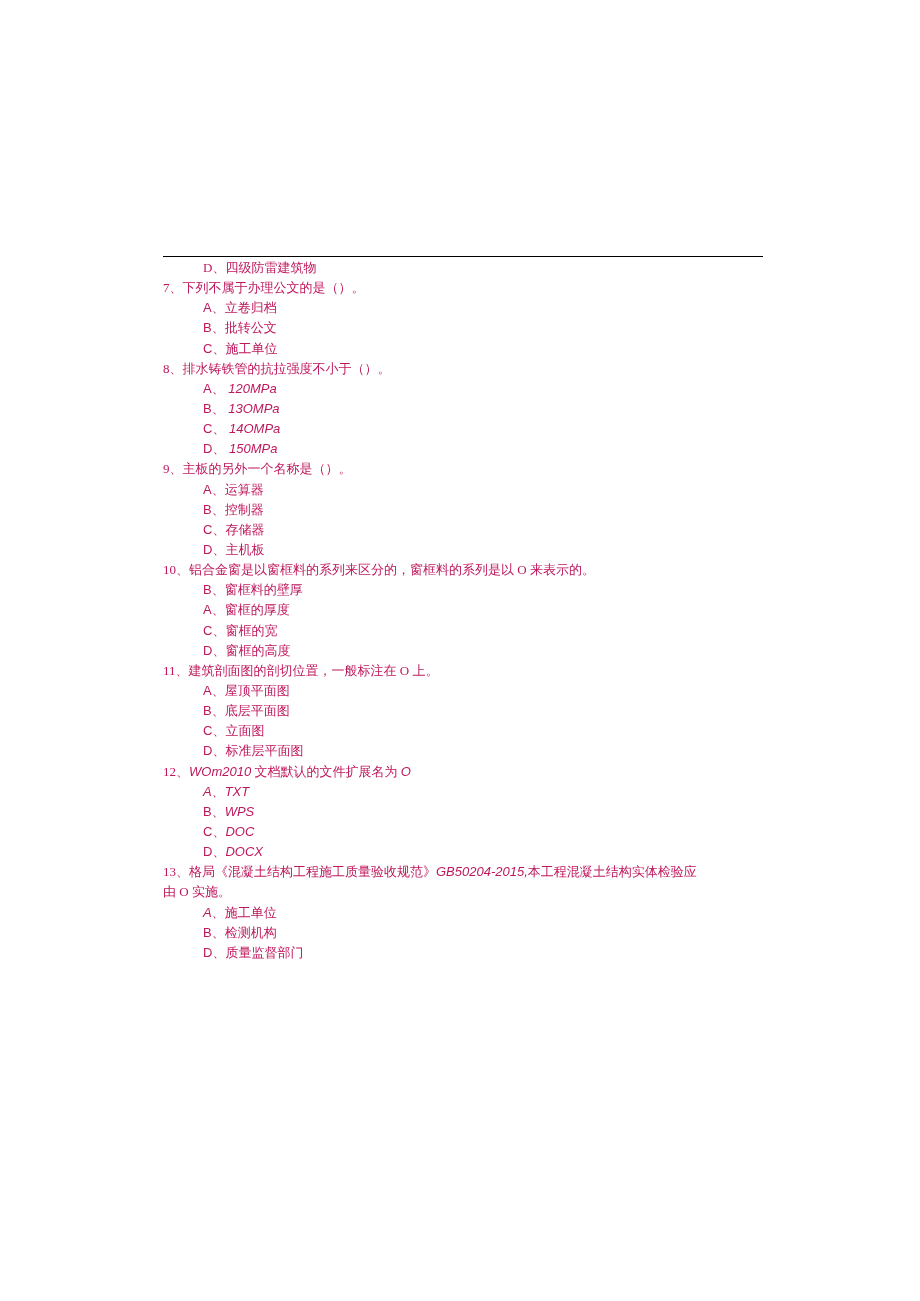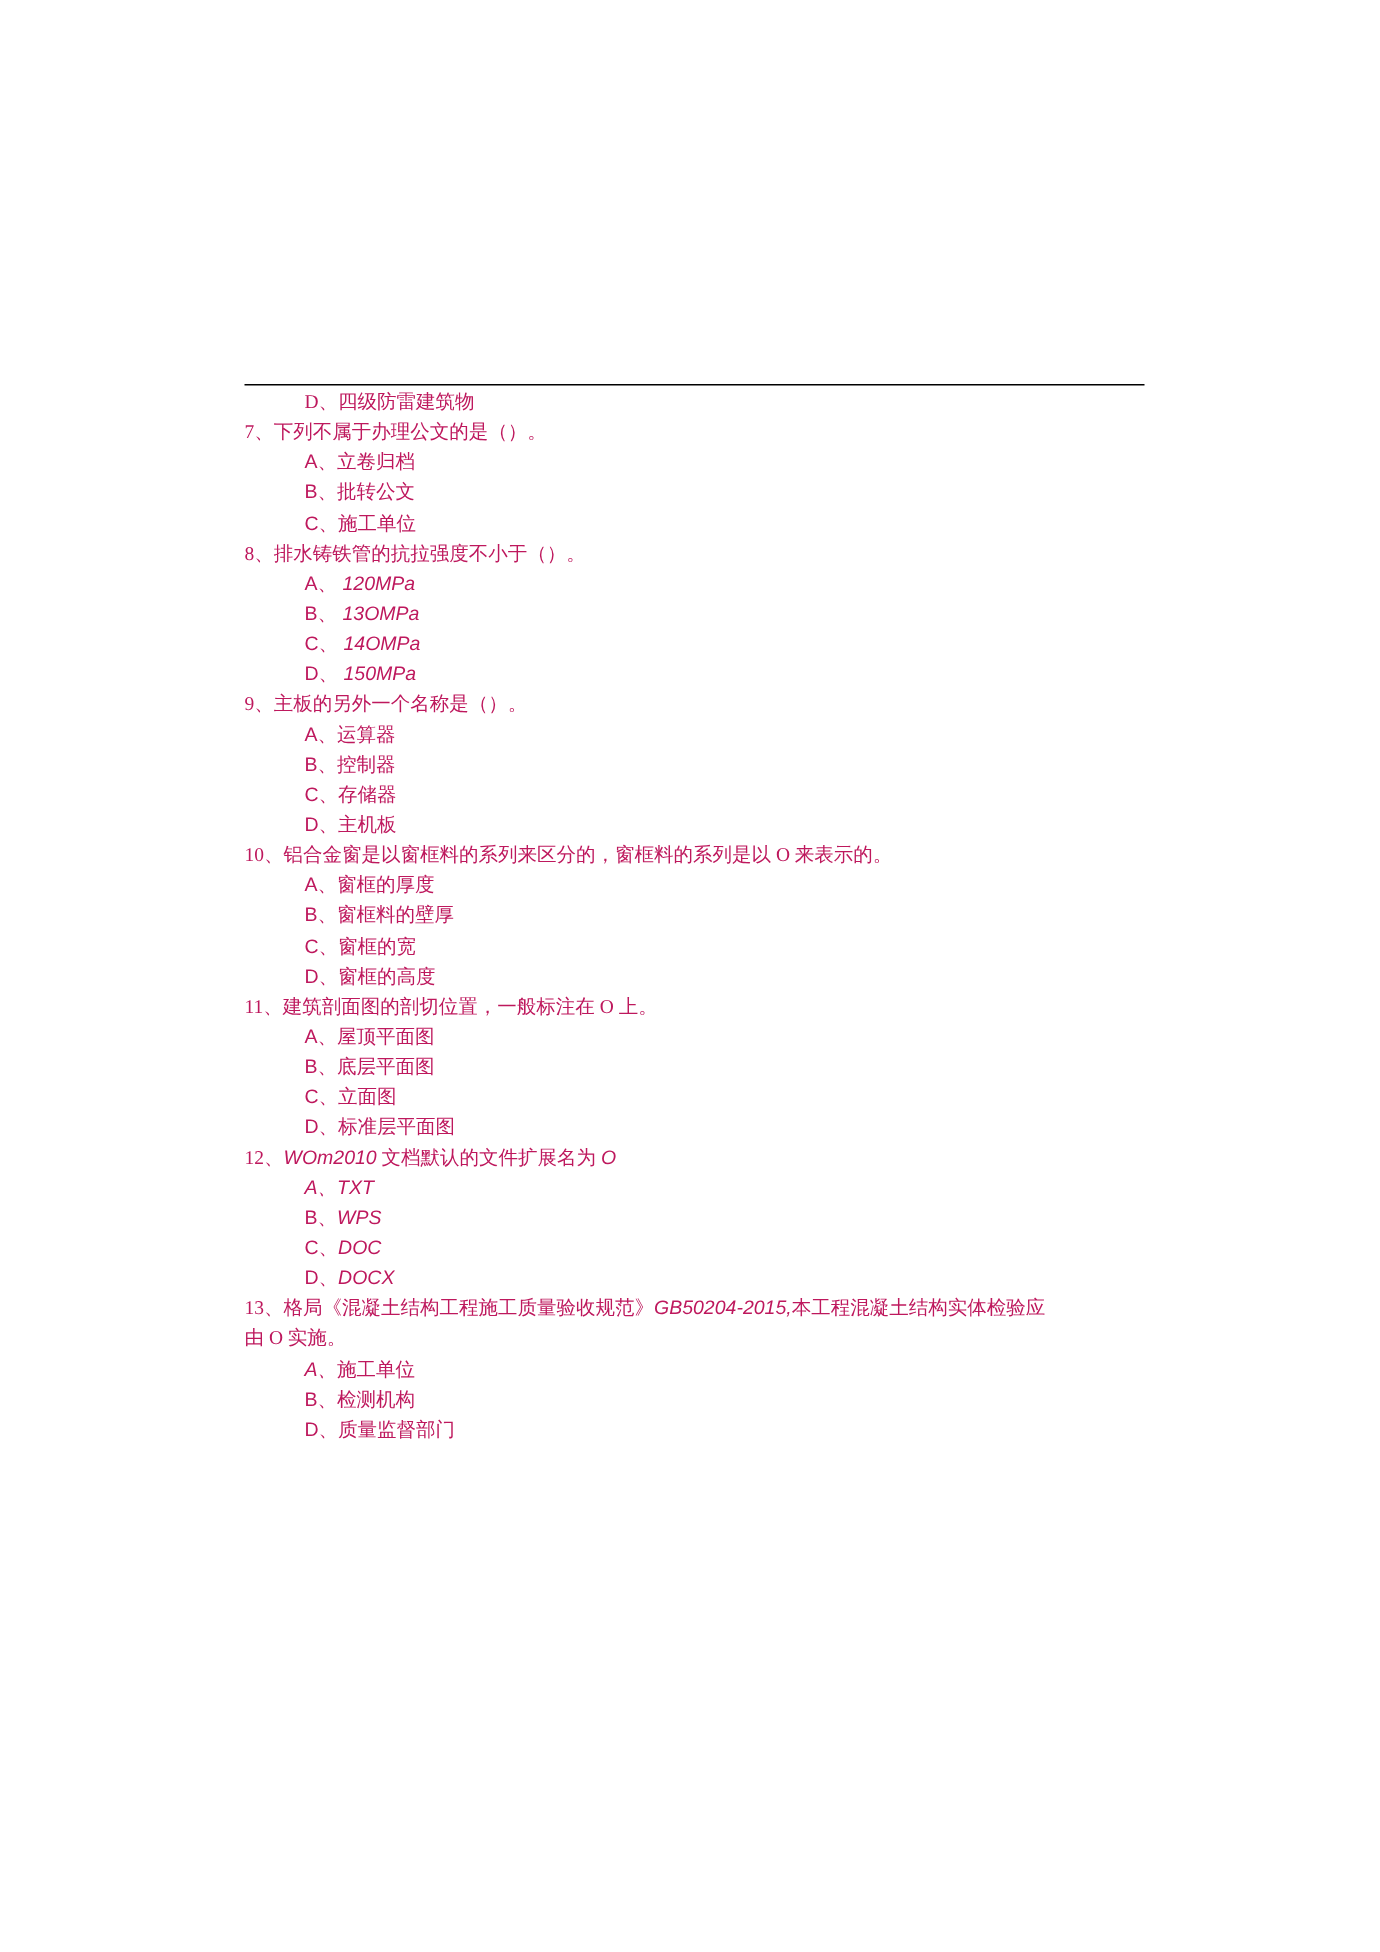--- a/index.html
+++ b/index.html
@@ -76,22 +76,22 @@
       <span>9、</span><span>主板的另外一个名称是（）。</span>
     </div>
     <div class="option-row"><span class="opt-label">A、</span><span>运算器</span></div>
     <div class="option-row"><span class="opt-label">B、</span><span>控制器</span></div>
     <div class="option-row"><span class="opt-label">C、</span><span>存储器</span></div>
     <div class="option-row"><span class="opt-label">D、</span><span>主机板</span></div>
 
     <div class="question-row">
       <span>10、</span><span>铝合金窗是以窗框料的系列来区分的，窗框料的系列是以 O 来表示的。</span>
     </div>
+    <div class="option-row"><span class="opt-label">B、</span><span>窗框料的壁厚</span></div>
     <div class="option-row"><span class="opt-label">A、</span><span>窗框的厚度</span></div>
-    <div class="option-row"><span class="opt-label">B、</span><span>窗框料的壁厚</span></div>
     <div class="option-row"><span class="opt-label">C、</span><span>窗框的宽</span></div>
     <div class="option-row"><span class="opt-label">D、</span><span>窗框的高度</span></div>
 
     <div class="question-row">
       <span>11、</span><span>建筑剖面图的剖切位置，一般标注在 O 上。</span>
     </div>
     <div class="option-row"><span class="opt-label">A、</span><span>屋顶平面图</span></div>
     <div class="option-row"><span class="opt-label">B、</span><span>底层平面图</span></div>
     <div class="option-row"><span class="opt-label">C、</span><span>立面图</span></div>
     <div class="option-row"><span class="opt-label">D、</span><span>标准层平面图</span></div>

